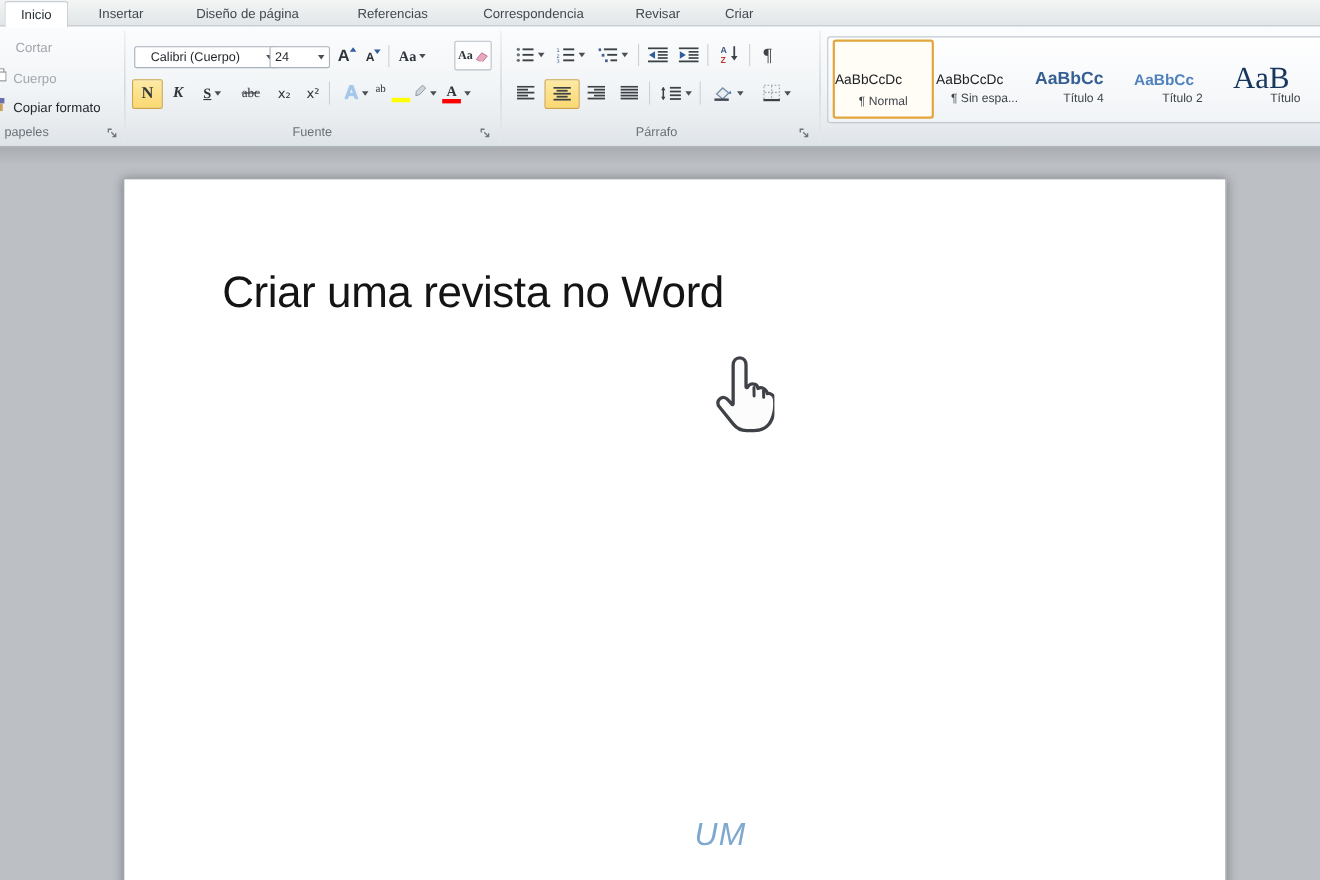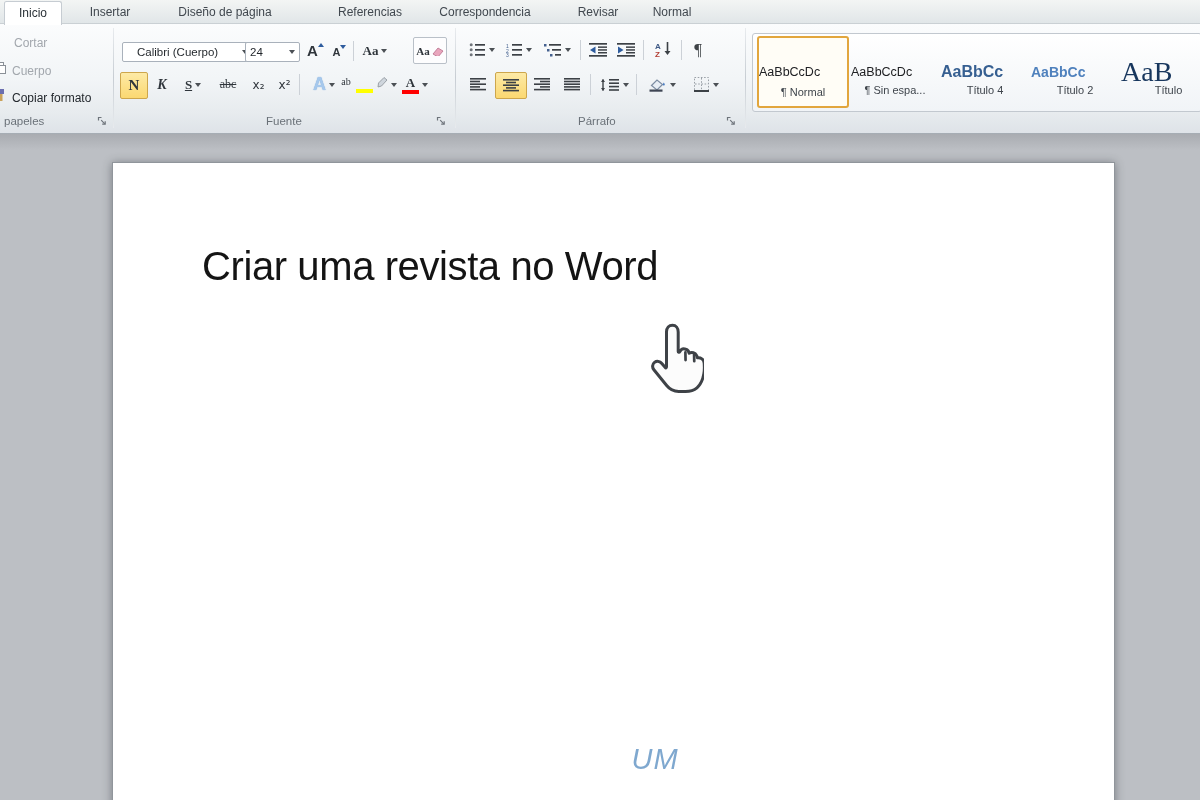--- a/index.html
+++ b/index.html
@@ -72,24 +72,24 @@
 </style>
 </head>
 <body>
 
 <div id="app">
 
   <div class="tabbar">
     <div class="tab active" style="left:4px;width:56px;">Inicio</div>
     <div class="tab" style="left:78px;width:64px;">Insertar</div>
     <div class="tab" style="left:162px;width:126px;">Diseño de página</div>
-    <div class="tab" style="left:312px;width:90px;text-align:right;">Referencias</div>
+    <div class="tab" style="left:312px;width:90px;">Referencias</div>
     <div class="tab" style="left:424px;width:122px;">Correspondencia</div>
     <div class="tab" style="left:568px;width:60px;">Revisar</div>
-    <div class="tab" style="left:646px;width:52px;">Normal</div>
+    <div class="tab" style="left:646px;width:52px;">Criar</div>
   </div>
 
   <div class="ribbon">
 
     <span class="disabled-txt" style="left:14px;top:12px;">Cortar</span>
     <span style="position:absolute;left:-3px;top:38px;">
         <svg width="9" height="13" viewBox="0 0 9 13">
           <rect x="0.5" y="0.5" width="6" height="8" fill="#fff" stroke="#8a9097"></rect>
           <rect x="2.5" y="3.5" width="6" height="8" fill="#fff" stroke="#8a9097"></rect>
         </svg>

